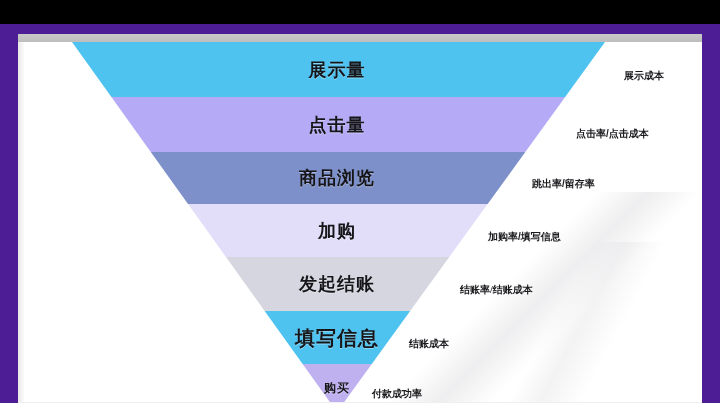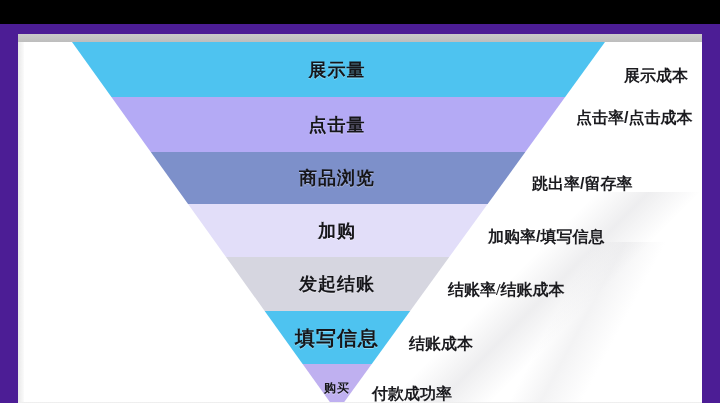--- a/index.html
+++ b/index.html
@@ -50,21 +50,21 @@
     letter-spacing:1px;
     white-space:nowrap;
     transform:translate(-50%,-50%);
     text-shadow:0 1px 0 rgba(255,255,255,0.35);
   }
   .bandlabel.small{font-size:20px;}
   .bandlabel.tiny{font-size:12px;}
   .metriclabel{
     position:absolute;
     color:#1b1b1f;
-    font-size:16px;
+    font-size:10px;
     font-weight:700;
     white-space:nowrap;
     transform:translateY(-50%);
   }
 </style>
 </head>
 <body>
 
 <div id="frame">
 
@@ -91,23 +91,23 @@
           <div class="bandlabel" style="left: 313px; top: 27.5px;">展示量</div>
           <div class="bandlabel" style="left: 313px; top: 82.5px;">点击量</div>
           <div class="bandlabel" style="left: 313px; top: 136px;">商品浏览</div>
           <div class="bandlabel" style="left: 313px; top: 188.5px;">加购</div>
           <div class="bandlabel" style="left: 313px; top: 242px;">发起结账</div>
           <div class="bandlabel small" style="left: 313px; top: 295.5px;">填写信息</div>
           <div class="bandlabel tiny" style="left: 313px; top: 346px;">购买</div>
         </div>
       <div id="metriclabels">
           <div class="metriclabel" style="left: 600px; top: 33.5px;">展示成本</div>
-          <div class="metriclabel" style="left: 552px; top: 76px; text-align: center;">点击率/点击成本</div>
+          <div class="metriclabel" style="left: 552px; top: 92px; text-align: center;">点击率/点击成本</div>
           <div class="metriclabel" style="left: 508px; top: 142px;">跳出率/留存率</div>
           <div class="metriclabel" style="left: 464px; top: 194.5px;">加购率/填写信息</div>
-          <div class="metriclabel" style="left: 424px; top: 248px; font-family: Liberation Serif, serif;">结账率/结账成本</div>
+          <div class="metriclabel" style="left: 436px; top: 248px; font-family: Liberation Serif, serif;">结账率/结账成本</div>
           <div class="metriclabel" style="left: 385px; top: 301.5px;">结账成本</div>
           <div class="metriclabel" style="left: 348px; top: 352px;">付款成功率</div>
         </div>
     </div>
 
   </div>
 </div>
 
 </body></html>

